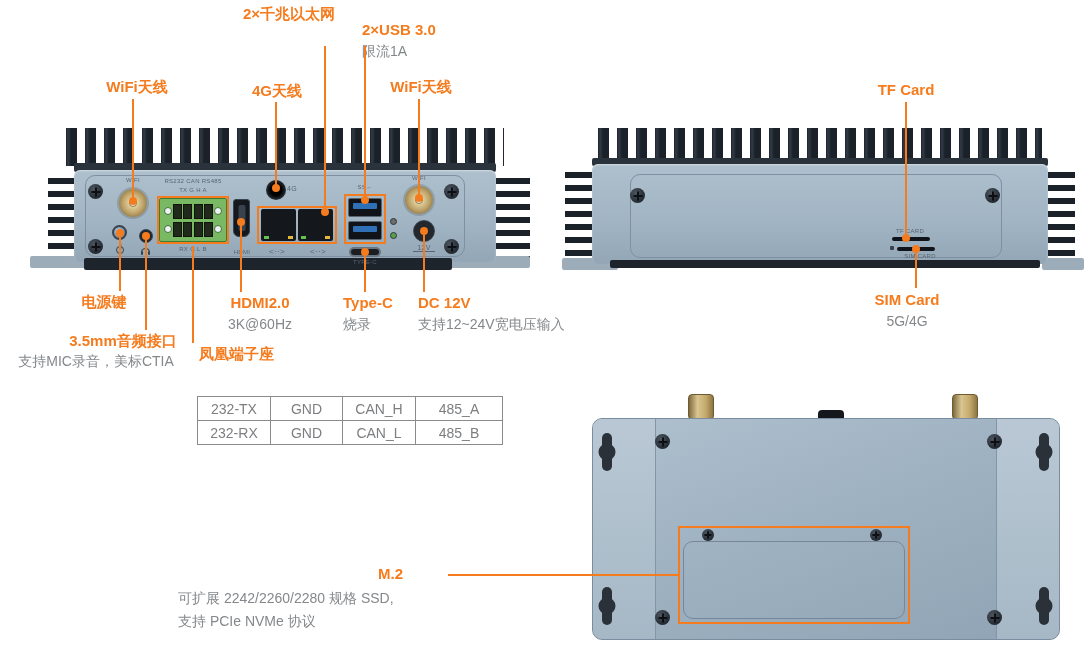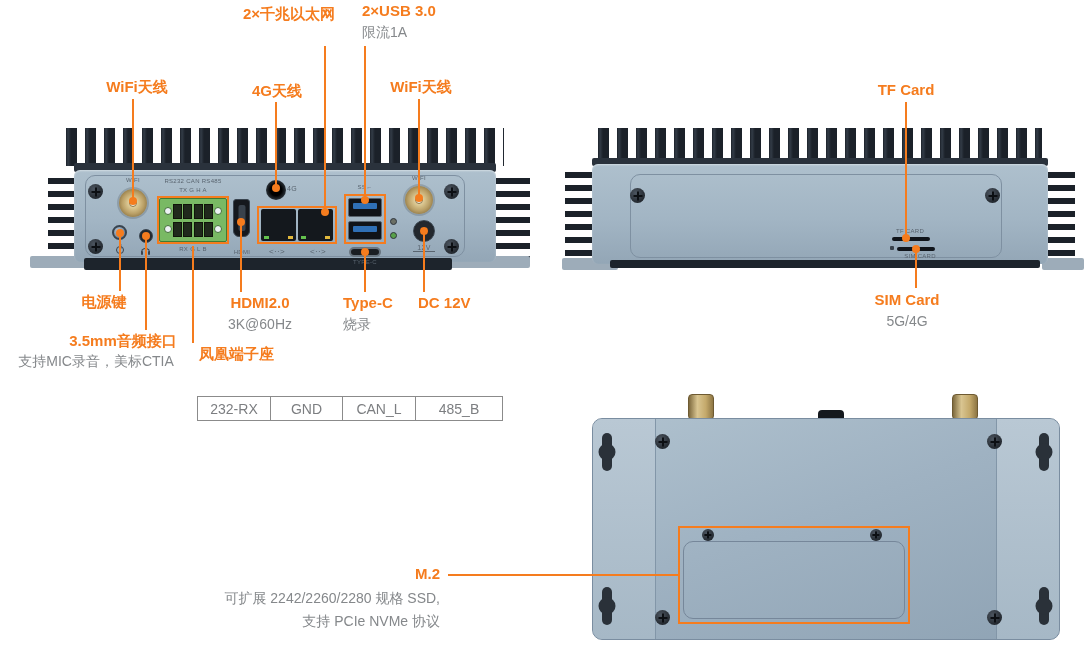--- a/index.html
+++ b/index.html
@@ -4,21 +4,21 @@
 <style>
   :root{
     --accent:#F57C1E; --label-gray:#85888B; --panel-text:#59646F;
     --fin-dark:#1B2129; --table-border:#8B8B8B; --table-text:#7C7E81;
     --terminal-green:#79B964; --usb-blue:#2F6FB5;
   }
   html,body{margin:0;padding:0;background:#fff;}
   body{font-family:"Liberation Sans","DejaVu Sans",sans-serif;}
   .canvas{position:relative;width:1086px;height:652px;background:#fff;overflow:hidden;}
   .abs{position:absolute;box-sizing:border-box;}
-  .c{text-align:center;} .r{text-align:right;}
+  .c{text-align:center;} .r{}
   .t{font-size:15px;font-weight:700;color:var(--accent);line-height:20px;white-space:nowrap;}
   .s{font-size:14px;color:var(--label-gray);line-height:22px;white-space:nowrap;}
   .vline{width:2px;background:var(--accent);}
   .hline{height:2px;background:var(--accent);}
   .dot{width:8px;height:8px;border-radius:50%;background:var(--accent);}
   .hl{border:2px solid var(--accent);}
   .comb-v{background:repeating-linear-gradient(90deg,var(--fin-dark) 0px,#333C47 2px,var(--fin-dark) 5px,var(--fin-dark) 11px,transparent 11px,transparent 19px);}
   .comb-h{background:repeating-linear-gradient(180deg,var(--fin-dark) 0px,var(--fin-dark) 6px,transparent 6px,transparent 13px);}
   .devbody{background:linear-gradient(180deg,#AEC0CD 0%,#A2B5C4 55%,#93A6B6 100%);border-radius:6px;box-shadow:inset 0 1px 2px rgba(255,255,255,.45);}
   .outline{border:1px solid #7E90A1;border-radius:10px;}
@@ -147,21 +147,21 @@
   </div>
 
   <div>
 
     <div class="abs c" style="left:224px;top:4px;width:130px;">
       <div class="t">2×千兆以太网</div>
     </div>
     <div class="abs vline" style="left:324px;top:46px;height:166px;"></div>
     <div class="abs dot" style="left:321px;top:208px;"></div>
 
-    <div class="abs" style="left:362px;top:1px;width:110px;">
+    <div class="abs" style="left:362px;top:20px;width:110px;">
       <div class="t">2×USB 3.0</div>
       <div class="s">限流1A</div>
     </div>
     <div class="abs vline" style="left:364px;top:46px;height:154px;"></div>
     <div class="abs dot" style="left:361px;top:196px;"></div>
 
     <div class="abs c t" style="left:92px;top:77px;width:90px;">WiFi天线</div>
     <div class="abs vline" style="left:132px;top:99px;height:100px;"></div>
     <div class="abs dot" style="left:129px;top:197px;"></div>
 
@@ -198,30 +198,37 @@
     <div class="abs vline" style="left:364px;top:254px;height:38px;"></div>
     <div class="abs" style="left:343px;top:293px;width:90px;">
       <div class="t">Type-C</div>
       <div class="s">烧录</div>
     </div>
 
     <div class="abs dot" style="left:420px;top:227px;"></div>
     <div class="abs vline" style="left:423px;top:233px;height:59px;"></div>
     <div class="abs" style="left:418px;top:293px;width:150px;">
       <div class="t">DC 12V</div>
+      <div class="s">支持12~24V宽电压输入</div>
     </div>
 
     <table class="abs pin-table" style="left:197px;top:396px;width:305px;">
       <colgroup>
           <col style="width:73px;">
           <col style="width:72px;">
           <col style="width:73px;">
           <col style="width:87px;">
         </colgroup>
       <tbody>
+          <tr>
+        <td>232-TX</td>
+        <td>GND</td>
+        <td>CAN_H</td>
+        <td>485_A</td>
+      </tr>
       <tr>
         <td>232-RX</td>
         <td>GND</td>
         <td>CAN_L</td>
         <td>485_B</td>
       </tr>
     </tbody>
       </table>
   </div>
 

